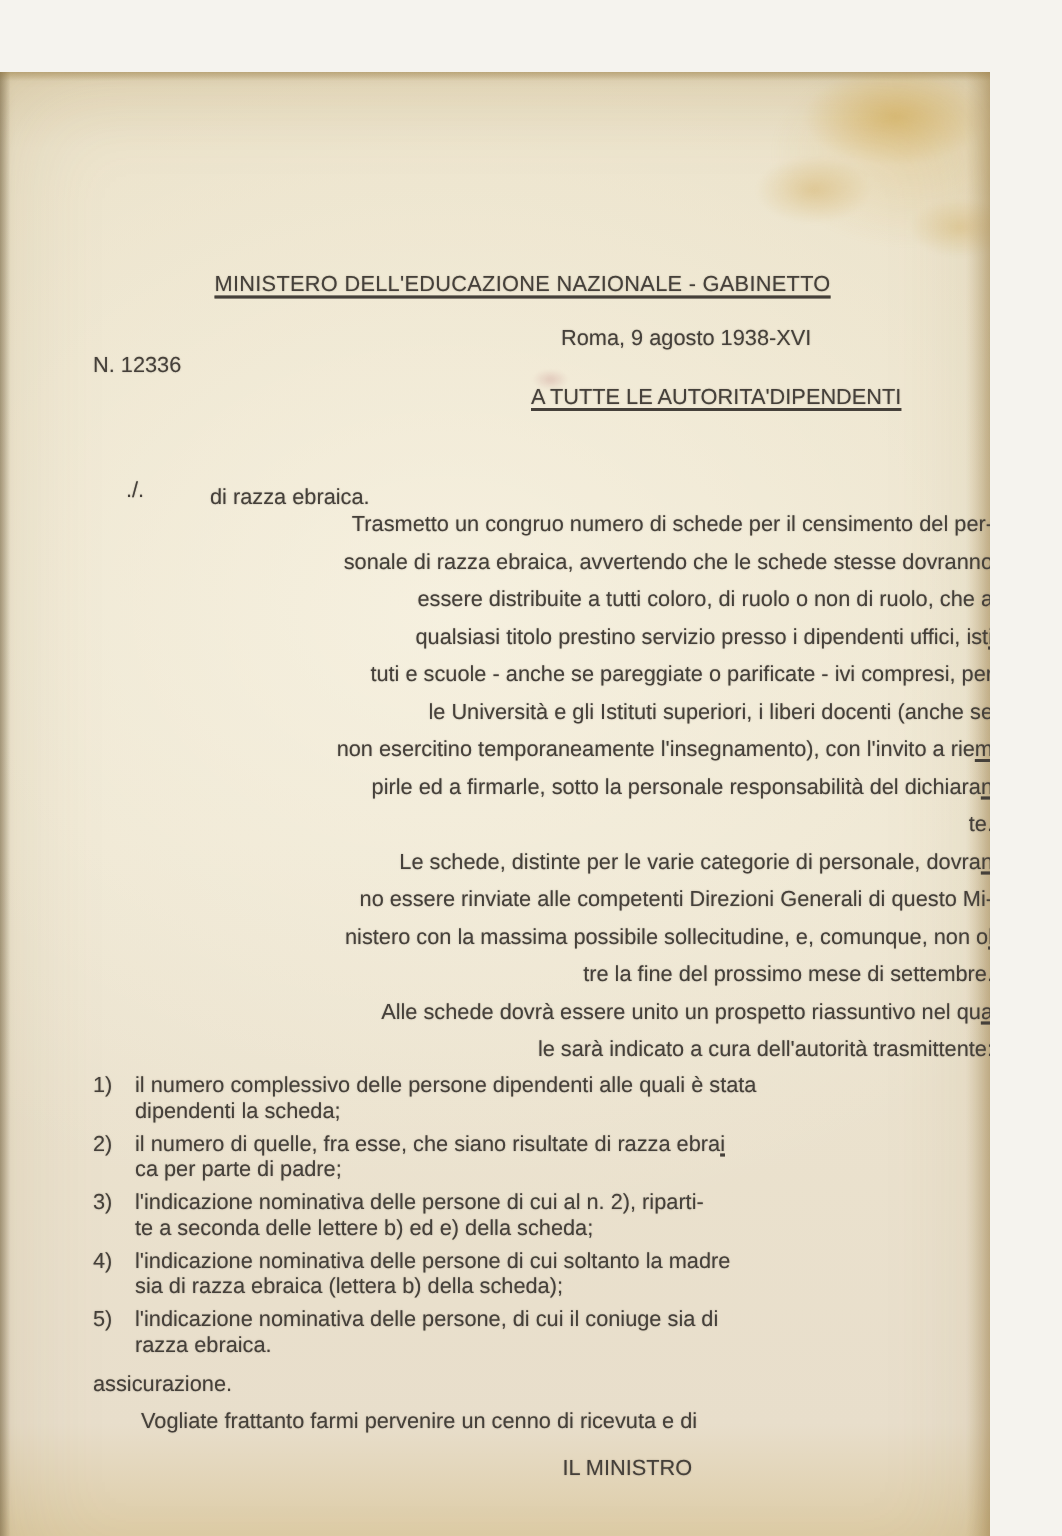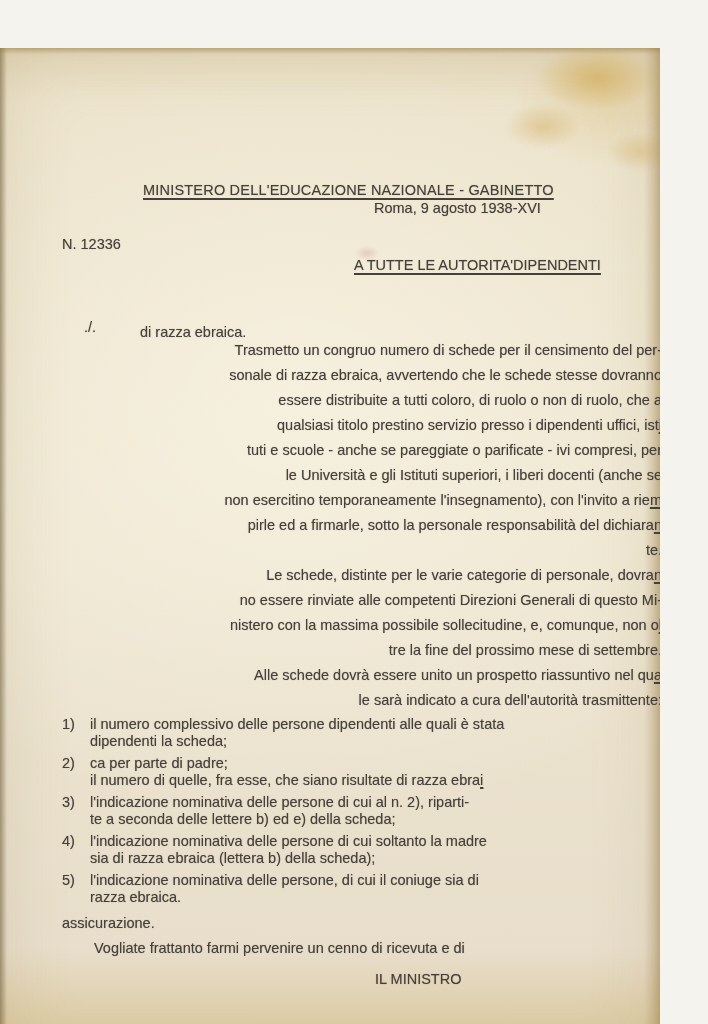--- a/index.html
+++ b/index.html
@@ -34,21 +34,21 @@
   .tear{left:0;right:0;bottom:0;height:22px;background:#fbfaf5;
     clip-path:polygon(0 100%,0 55%,2% 40%,5% 70%,9% 50%,14% 62%,20% 48%,27% 58%,33% 50%,40% 60%,47% 52%,52% 64%,56% 44%,60% 58%,66% 50%,73% 60%,80% 52%,86% 62%,92% 54%,97% 62%,100% 50%,100% 100%);}
   .notch{left:0;bottom:8px;width:15px;height:18px;background:#2e2a22;
     clip-path:polygon(0 0,100% 45%,35% 100%,0 80%);}
   .bottom-line{left:0;right:0;bottom:0;height:2px;z-index:5;
     background:linear-gradient(90deg,rgba(42,40,34,0.25),rgba(42,40,34,0.7) 35%,rgba(48,44,36,0.8));}
 
   .abs{position:absolute;white-space:pre;}
   .ul{text-decoration:underline;text-underline-offset:3px;text-decoration-thickness:1.5px;}
   .letterhead{left:143px;top:134px;letter-spacing:0.2px;}
-  .date{left:374px;top:152px;}
+  .date{left:374px;top:170px;}
   .protocol{left:62px;top:188px;}
   .recipient{left:354px;top:209px;}
   .subject{left:62px;top:234px;line-height:20px;}
   .subject-l2{padding-left:78px;}
   .refmark{left:84px;top:271px;}
 
   .body-flow{position:absolute;left:62px;top:290px;width:600px;}
   .para{line-height:25px;text-align:right;}
   .line{white-space:pre;}
   .indent{padding-left:32px;}
@@ -109,22 +109,22 @@
     </div>
 
     <div class="list">
       <div class="item">
         <span class="num">1)</span>
         <div class="line"><span>il numero complessivo delle persone dipendenti alle quali è stata</span><span class="u"></span></div>
         <div class="line"><span>dipendenti la scheda;</span><span class="u"></span></div>
       </div>
       <div class="item">
         <span class="num">2)</span>
+        <div class="line"><span>il numero di quelle, fra esse, che siano risultate di razza ebra</span><span class="u">i</span></div>
         <div class="line"><span>ca per parte di padre;</span><span class="u"></span></div>
-        <div class="line"><span>il numero di quelle, fra esse, che siano risultate di razza ebra</span><span class="u">i</span></div>
       </div>
       <div class="item">
         <span class="num">3)</span>
         <div class="line"><span>l'indicazione nominativa delle persone di cui al n. 2), riparti-</span><span class="u"></span></div>
         <div class="line"><span>te a seconda delle lettere b) ed e) della scheda;</span><span class="u"></span></div>
       </div>
       <div class="item">
         <span class="num">4)</span>
         <div class="line"><span>l'indicazione nominativa delle persone di cui soltanto la madre</span><span class="u"></span></div>
         <div class="line"><span>sia di razza ebraica (lettera b) della scheda);</span><span class="u"></span></div>

